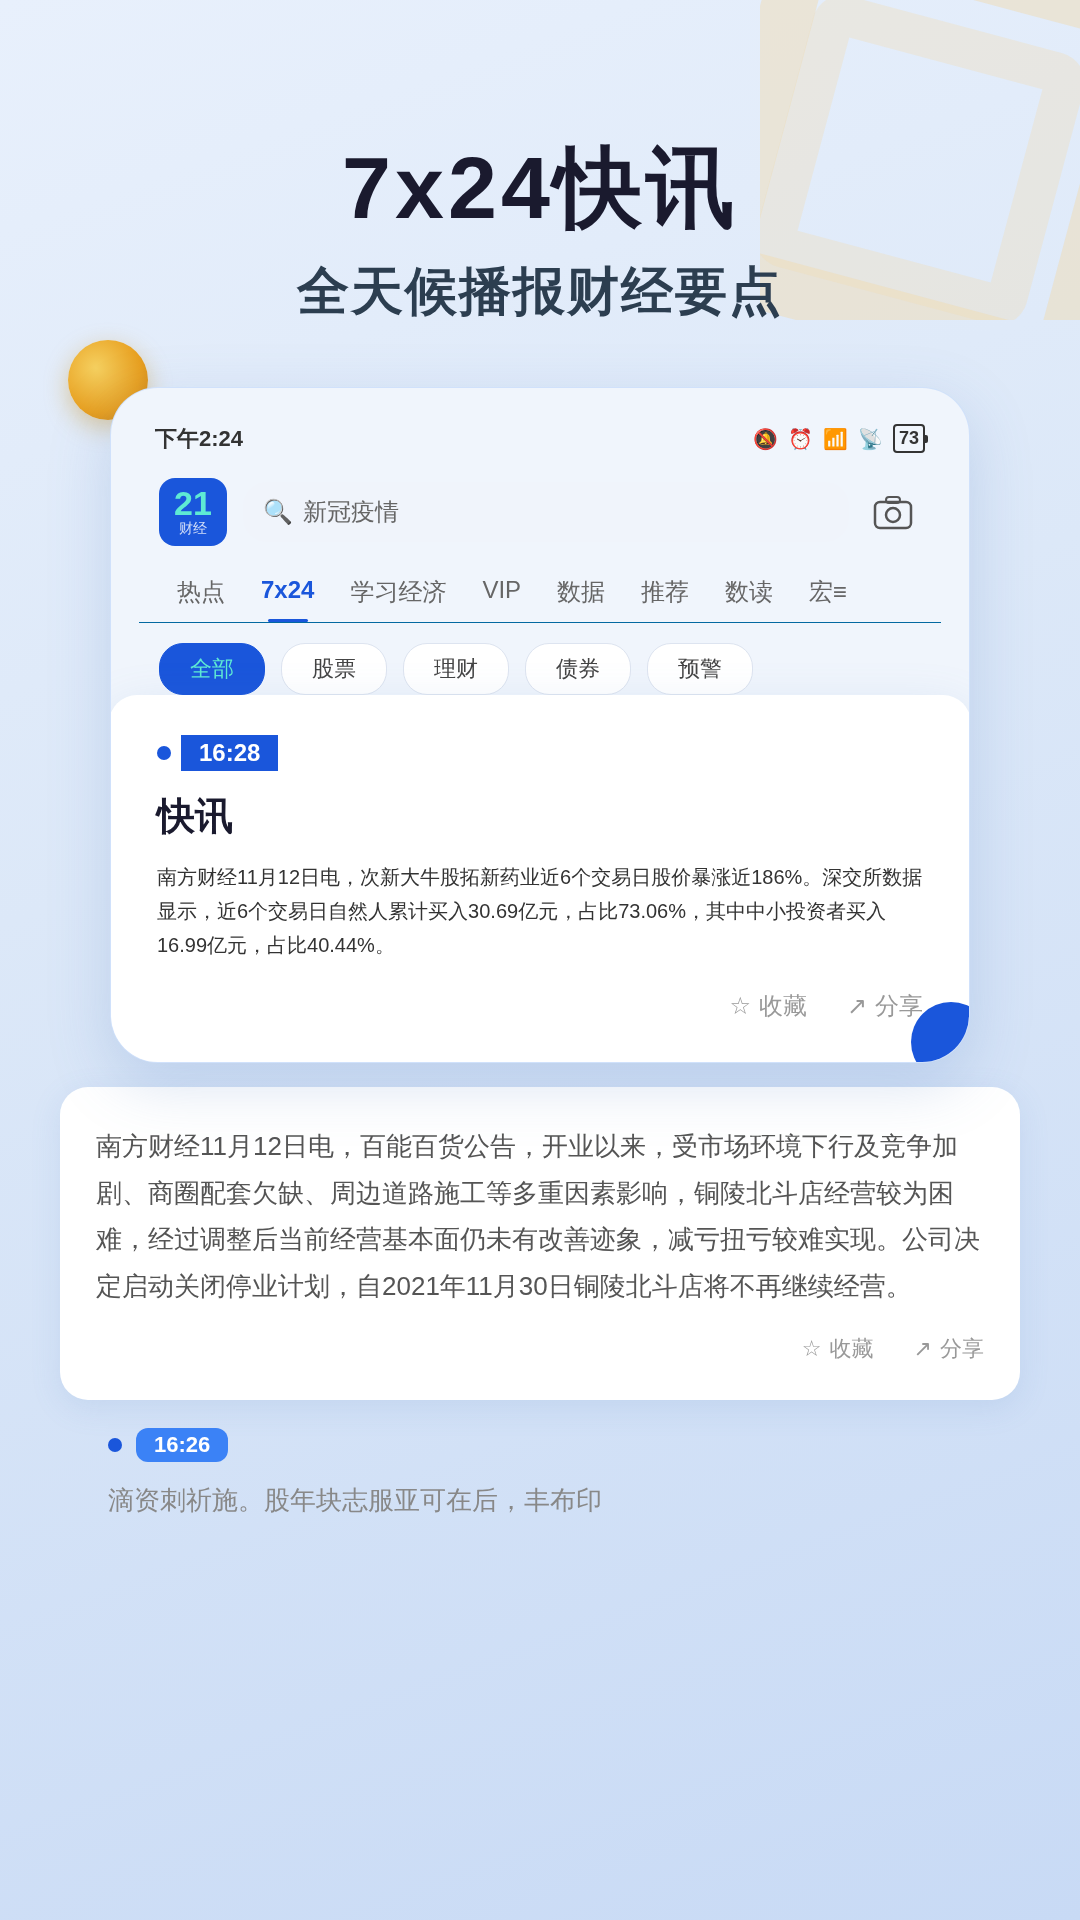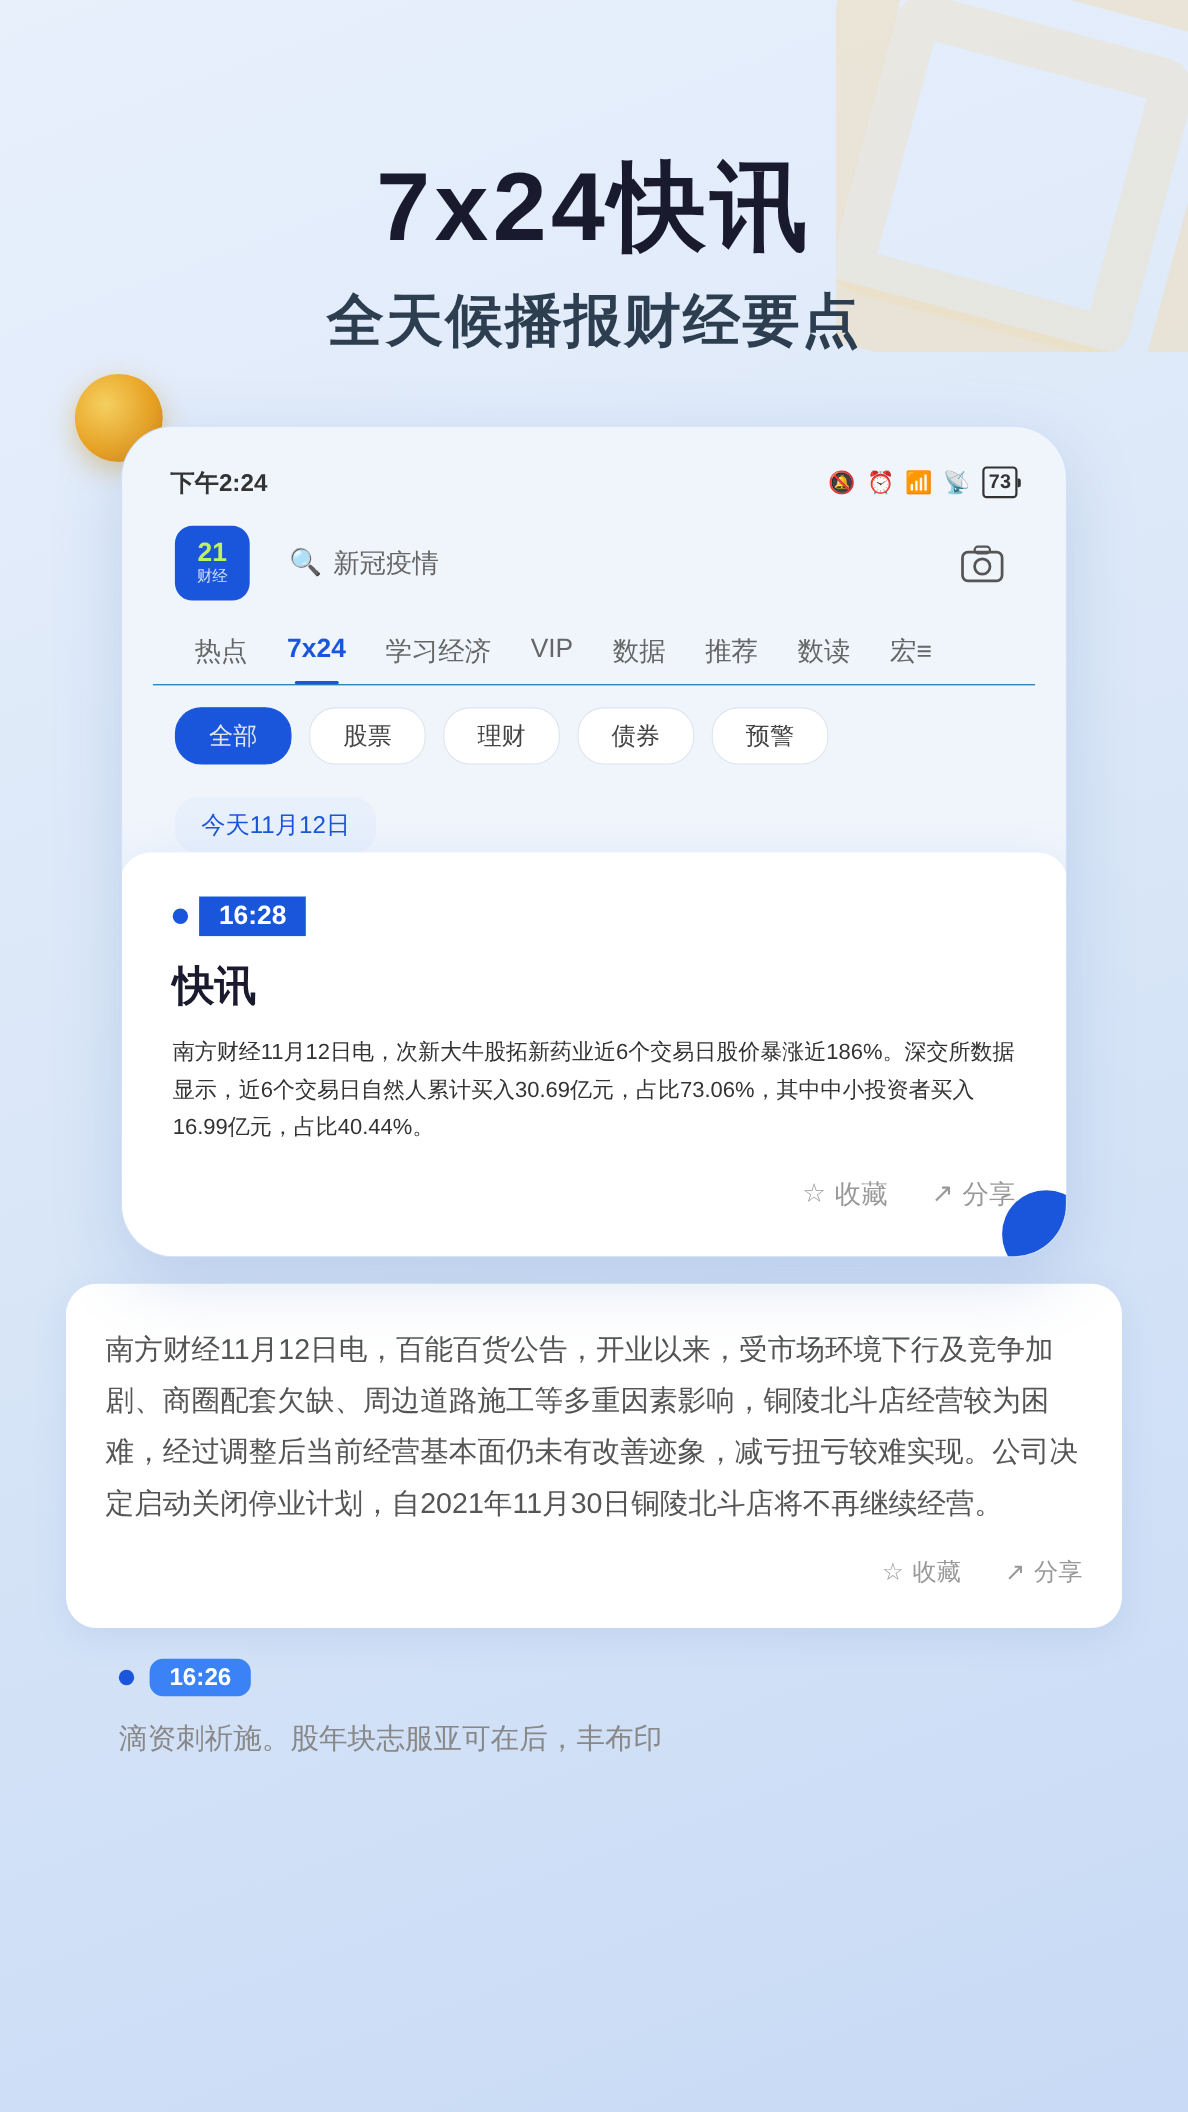--- a/index.html
+++ b/index.html
@@ -124,22 +124,22 @@
       gap: 16px;
     }
     .app-logo {
       width: 68px; height: 68px;
       border-radius: 16px;
       background: #1a56db;
       display: flex; align-items: center; justify-content: center;
       flex-shrink: 0;
     }
     .app-logo-text {
-      color: #bef264;
-      font-size: 24px;
+      color: #5eead4;
+      font-size: 34px;
       font-weight: 900;
       line-height: 1;
     }
     .app-logo-sub {
       color: rgba(255,255,255,0.8);
       font-size: 14px;
       font-weight: 500;
     }
     .search-bar {
       flex: 1;
@@ -194,21 +194,21 @@
       border-radius: 24px;
       font-size: 22px;
       font-weight: 500;
       border: 1px solid #dde4f0;
       background: white;
       color: #444;
       flex-shrink: 0;
     }
     .chip.active {
       background: #1a56db;
-      color: #e5e5e5;
+      color: #5eead4;
       border-color: #1a56db;
     }
 
     
     .date-badge {
       margin: 10px 20px 20px;
       display: inline-block;
       background: #e8f0fc;
       color: #1a56db;
       padding: 10px 24px;
@@ -399,21 +399,20 @@
     
     <div class="filter-chips">
       <div class="chip active">全部</div>
       <div class="chip">股票</div>
       <div class="chip">理财</div>
       <div class="chip">债券</div>
       <div class="chip">预警</div>
     </div>
 
     
-    <div class="date-badge">今天11月12日</div>
 
     
     <div style="position:relative; margin: 0 -10px;">
       <div class="news-card">
         <div class="news-time-badge">
           <div class="time-dot"></div>
           <div class="time-tag">16:28</div>
         </div>
         <div class="news-title">快讯</div>
         <div class="news-body">南方财经11月12日电，次新大牛股拓新药业近6个交易日股价暴涨近186%。深交所数据显示，近6个交易日自然人累计买入30.69亿元，占比73.06%，其中中小投资者买入16.99亿元，占比40.44%。</div>

